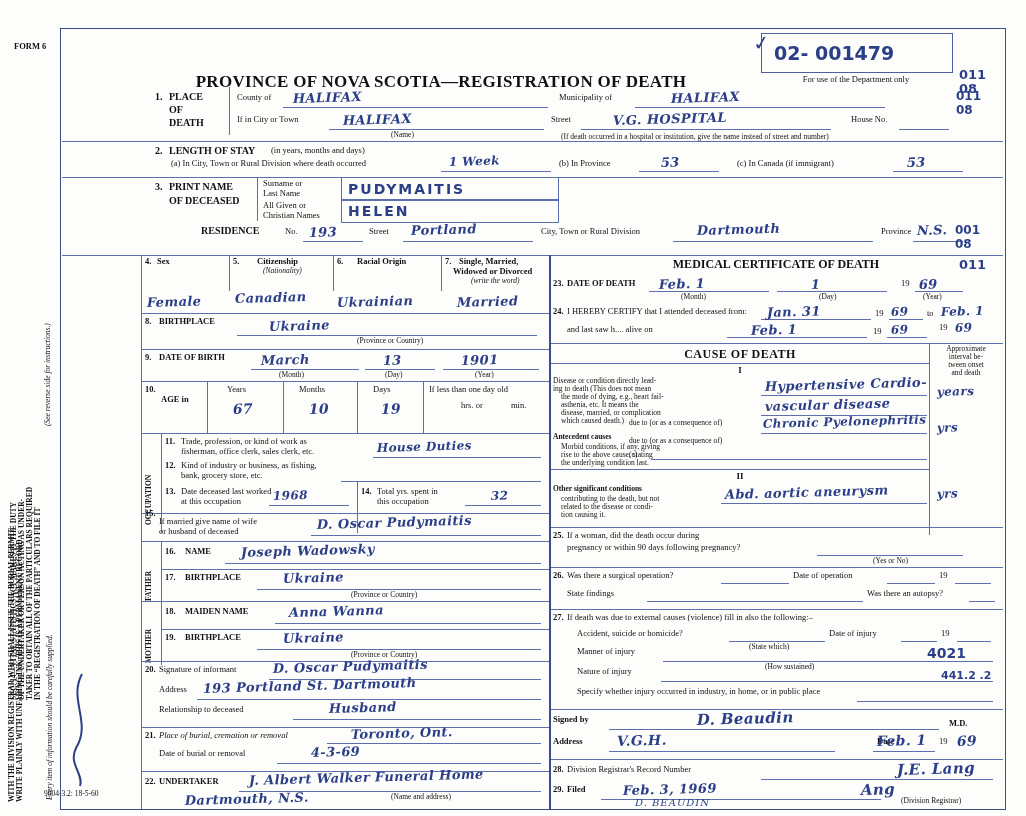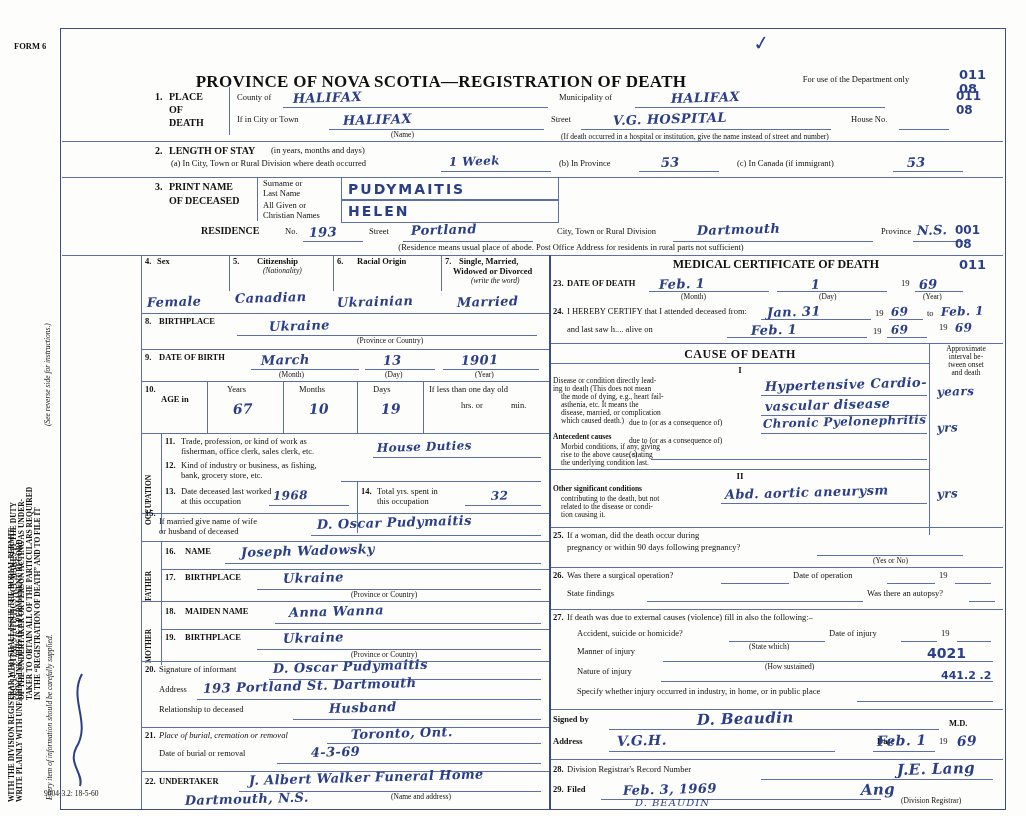--- a/index.html
+++ b/index.html
@@ -70,20 +70,23 @@
   </div>
   <div class="abs" style="left:46px;top:500px;width:16px;height:310px;">
     <div class="vert rot tiny i" style="left:0;top:300px;width:300px;">Every item of information should be carefully supplied.</div>
   </div>
 
   <div id="frame">
 
 
     <div class="abs lg b ctr" style="left:90px;top:46px;width:580px;font-size:17px;letter-spacing:.3px;">PROVINCE OF NOVA SCOTIA—REGISTRATION OF DEATH</div>
 
+    <div class="box" style="left:700px;top:4px;width:190px;height:38px;">
+      <div class="abs hwb" style="left:12px;top:8px;font-size:19px;">02- 001479</div>
+    </div>
     <div class="abs hwb" style="left:692px;top:2px;font-size:20px;transform:rotate(-8deg);">✓</div>
     <div class="abs sm ctr" style="left:700px;top:46px;width:190px;">For use of the Department only</div>
     <div class="abs hwb" style="left:898px;top:38px;font-size:13px;">011</div>
     <div class="abs hwb" style="left:898px;top:52px;font-size:13px;">08</div>
 
     <div class="abs md b" style="left:94px;top:62px;">1.</div>
     <div class="abs md b" style="left:108px;top:62px;">PLACE</div>
     <div class="abs md b" style="left:108px;top:75px;">OF</div>
     <div class="abs md b" style="left:108px;top:88px;">DEATH</div>
 
@@ -150,31 +153,30 @@
 
     <div class="abs md b" style="left:140px;top:196px;">RESIDENCE</div>
     <div class="abs sm" style="left:224px;top:198px;">No.</div>
     <div class="fieldline" style="left:242px;top:212px;width:60px;"></div>
     <div class="abs hw" style="left:248px;top:196px;font-size:13px;">193</div>
 
     <div class="abs sm" style="left:308px;top:198px;">Street</div>
     <div class="fieldline" style="left:342px;top:212px;width:130px;"></div>
     <div class="abs hw" style="left:350px;top:194px;font-size:13px;">Portland</div>
 
-    <div class="abs sm" style="left:480px;top:198px;margin-left:16px;">City, Town or Rural Division</div>
+    <div class="abs sm" style="left:480px;top:198px;">City, Town or Rural Division</div>
     <div class="fieldline" style="left:612px;top:212px;width:200px;"></div>
     <div class="abs hw" style="left:636px;top:194px;font-size:13px;">Dartmouth</div>
 
     <div class="abs sm" style="left:820px;top:198px;">Province</div>
     <div class="fieldline" style="left:852px;top:212px;width:50px;"></div>
     <div class="abs hw" style="left:856px;top:194px;font-size:13px;">N.S.</div>
     <div class="abs hwb" style="left:894px;top:194px;font-size:12px;">001</div>
     <div class="abs hwb" style="left:894px;top:208px;font-size:12px;">08</div>
 
-    <div class="abs sm ctr" style="left:200px;top:214px;width:620px;">(Residence means usual place of abode. Post Office Address for residents in rural parts not sufficient)</div>
 
     <div class="ln" style="left:1px;top:226px;width:941px;"></div>
 
     <div class="vln" style="left:488px;top:226px;height:554px;background:#3c4d86;width:2px;"></div>
 
     <div class="abs md b ctr" style="left:490px;top:230px;width:450px;font-size:12px;">MEDICAL CERTIFICATE OF DEATH</div>
     <div class="abs hwb" style="left:898px;top:228px;font-size:13px;">011</div>
 
     <div class="vln" style="left:80px;top:226px;height:554px;"></div>
     <div class="vln" style="left:168px;top:226px;height:36px;"></div>

